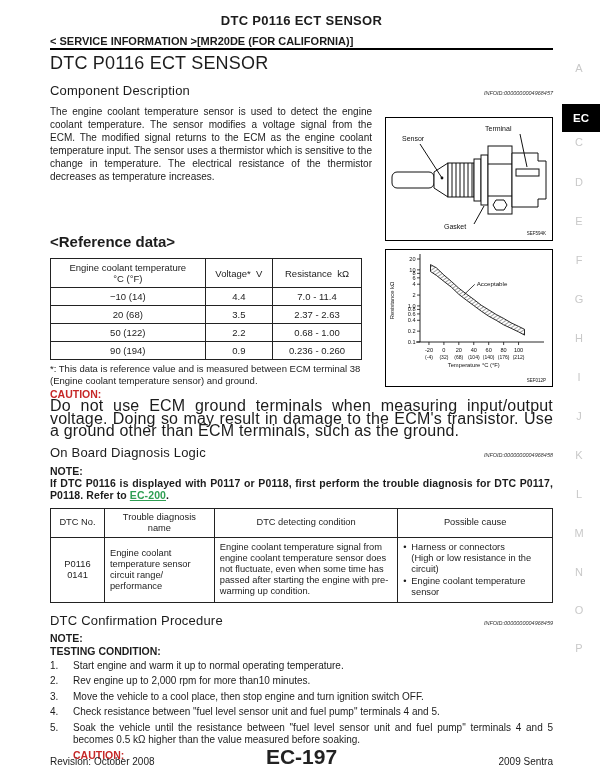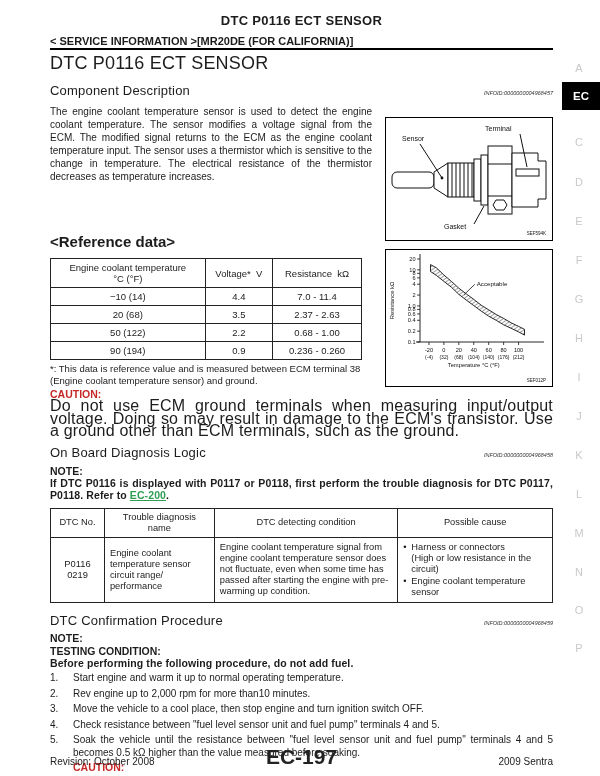--- a/index.html
+++ b/index.html
@@ -246,21 +246,21 @@
           <tr>
             <th>DTC No.</th>
             <th>Trouble diagnosis name</th>
             <th>DTC detecting condition</th>
             <th>Possible cause</th>
           </tr>
         </thead>
       <tbody>
         <tr>
           <td class="c-center">P0116
-0219</td>
+0141</td>
           <td>Engine coolant temperature sensor circuit range/ performance</td>
           <td>Engine coolant temperature signal from engine coolant temperature sensor does not fluctuate, even when some time has passed after starting the engine with pre-warming up condition.</td>
           <td id="cause-cell">
               <div class="cause">
                 <span class="b">•</span>
                 <span class="t">Harness or connectors
 (High or low resistance in the circuit)</span>
               </div>
               <div class="cause">
                 <span class="b">•</span>
@@ -270,21 +270,20 @@
         </tr>
       </tbody>
     </table>
 
     <div class="sec" style="margin-top:10px;">
       <span class="h2">DTC Confirmation Procedure</span>
       <span class="infoid">INFOID:0000000004968459</span>
     </div>
     <div class="note-label" style="margin-top:4px;">NOTE:</div>
     <div class="note-label" style="margin-top:1px;">TESTING CONDITION:</div>
-    <div class="note-body">Before performing the following procedure, do not add fuel.</div>
 
     <div id="steps" style="margin-top:3px;">
         <div class="step">
           <span class="num">1.</span>
           <span class="txt">Start engine and warm it up to normal operating temperature.</span>
         </div>
         <div class="step">
           <span class="num">2.</span>
           <span class="txt">Rev engine up to 2,000 rpm for more than10 minutes.</span>
         </div>
@@ -309,21 +308,21 @@
   </div>
 
   <div class="footer">
     <span class="rev">Revision: October 2008</span>
     <span class="pg">EC-197</span>
     <span class="yr">2009 Sentra</span>
   </div>
 
   <div id="margin-index">
       <div class="m-letter" style="color: rgb(201, 201, 201); top: 62px;">A</div>
-      <div class="m-active" style="background: rgb(0, 0, 0); color: rgb(255, 255, 255); top: 82px;">EC</div>
+      <div class="m-active" style="background: rgb(0, 0, 0); color: rgb(255, 255, 255); top: 104px;">EC</div>
       <div class="m-letter" style="color: rgb(201, 201, 201); top: 136px;">C</div>
       <div class="m-letter" style="color: rgb(201, 201, 201); top: 176px;">D</div>
       <div class="m-letter" style="color: rgb(201, 201, 201); top: 215px;">E</div>
       <div class="m-letter" style="color: rgb(201, 201, 201); top: 254px;">F</div>
       <div class="m-letter" style="color: rgb(201, 201, 201); top: 293px;">G</div>
       <div class="m-letter" style="color: rgb(201, 201, 201); top: 332px;">H</div>
       <div class="m-letter" style="color: rgb(201, 201, 201); top: 371px;">I</div>
       <div class="m-letter" style="color: rgb(201, 201, 201); top: 410px;">J</div>
       <div class="m-letter" style="color: rgb(201, 201, 201); top: 449px;">K</div>
       <div class="m-letter" style="color: rgb(201, 201, 201); top: 488px;">L</div>

